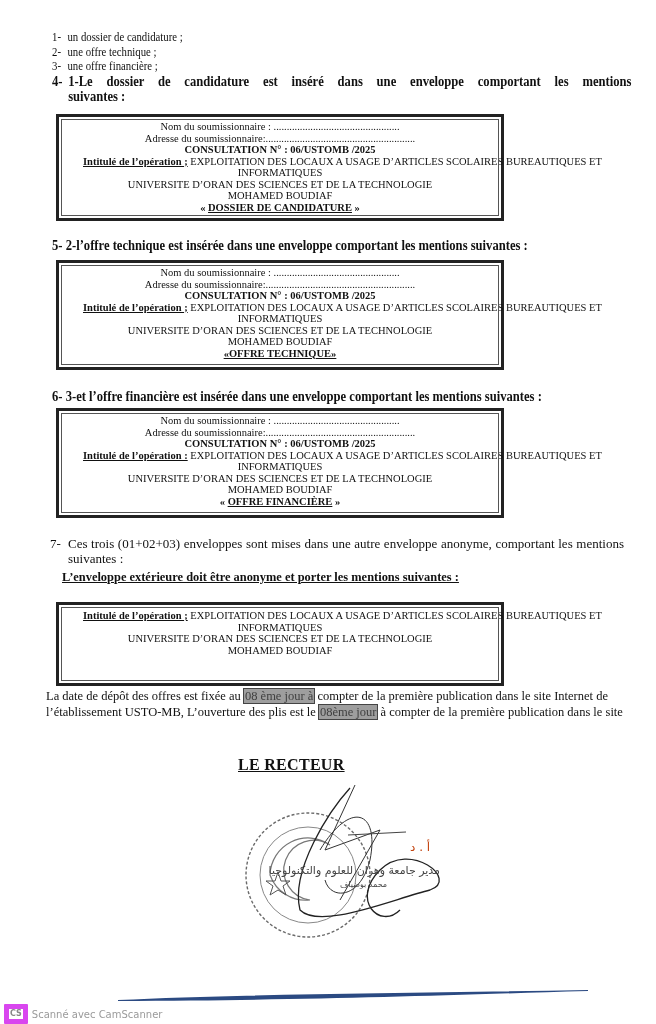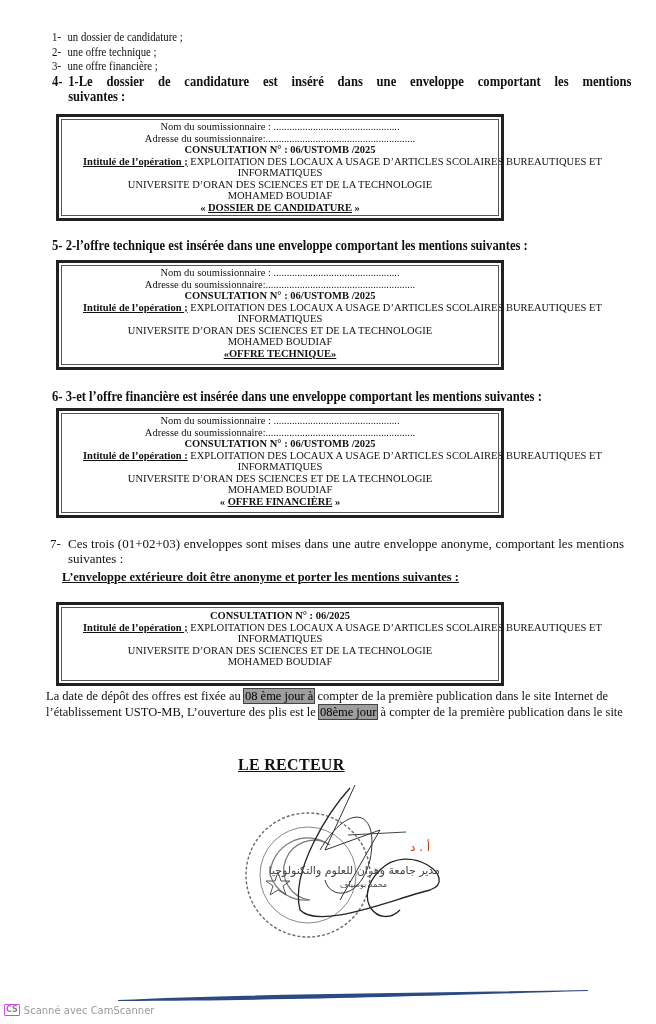--- a/index.html
+++ b/index.html
@@ -26,26 +26,26 @@
   .box .c { display: block; white-space: nowrap; }
   .box .bold { font-weight: bold; }
   .box .ul { text-decoration: underline; margin-top: 36px; }
   .box .intit { display: block; white-space: nowrap; text-align: left; padding-left: 16px; }
   .box .intit .lbl { font-weight: bold; text-decoration: underline; }
   .p7 { position: absolute; left: 50px; top: 536px; width: 574px; font-size: 13px; line-height: 15px; display: flex; }
   .p7 .num { width: 18px; flex: none; }
   .p7 .txt { text-align: justify; }
   .env-head { position: absolute; left: 62px; top: 569px; font-size: 13.5px; font-weight: bold; text-decoration: underline; white-space: nowrap; transform: scaleX(0.92); transform-origin: left; }
   .para { position: absolute; font-size: 12.5px; line-height: 15px; white-space: nowrap; }
-  .hl { background: #9e9e9e; color: #000000; outline: 1px solid #444; padding: 0 1px; }
+  .hl { background: #9e9e9e; color: #404040; outline: 1px solid #444; padding: 0 1px; }
   .recteur { position: absolute; left: 238px; top: 756px; font-size: 16px; font-weight: bold; text-decoration: underline; letter-spacing: 0.3px; }
   .sig { position: absolute; left: 230px; top: 780px; }
   .stroke-line { position: absolute; left: 118px; top: 988px; }
   .watermark { position: absolute; left: 4px; top: 1004px; display: flex; align-items: center; gap: 4px; font-family: "DejaVu Sans", sans-serif; font-size: 10px; color: #9a9a9a; }
-  .cs-badge { border: 1px solid #d946ef; color: #888; font-size: 8px; font-weight: bold; padding: 0 1px; line-height: 10px; border-radius: 1px; }
+  .cs-badge { border: 5px solid #d946ef; color: #888; font-size: 8px; font-weight: bold; padding: 0 1px; line-height: 10px; border-radius: 1px; }
 </style>
 </head>
 <body>
 
 <div class="page">
 
   <div class="list">
     <div class="li">
       <span class="num">1-</span>
       <span class="txt">un dossier de candidature ;</span>
@@ -105,21 +105,20 @@
     <span class="c bold"><span>« </span><span class="ul">OFFRE FINANCIÈRE</span><span> »</span></span>
   </div>
 
   <div class="p7">
     <span class="num">7-</span>
     <span class="txt">Ces trois (01+02+03) enveloppes sont mises dans une autre enveloppe anonyme, comportant les mentions suivantes :</span>
   </div>
   <div class="env-head">L’enveloppe extérieure doit être anonyme et porter les mentions suivantes :</div>
 
   <div class="box" style="top:602px; height:84px; padding-top:5px;">
-    <span class="c bold">CONSULTATION  N° : 06/2025</span>
     <span class="intit"><span class="lbl">Intitulé de l’opération ;</span><span> EXPLOITATION  DES LOCAUX A USAGE D’ARTICLES SCOLAIRES BUREAUTIQUES ET</span></span>
     <span class="c">INFORMATIQUES</span>
     <span class="c">UNIVERSITE  D’ORAN DES SCIENCES ET DE LA TECHNOLOGIE</span>
     <span class="c">MOHAMED BOUDIAF</span>
   </div>
 
   <div class="para" style="left:46px; top:689px;">
     <span>La date de dépôt des offres est fixée au </span><span class="hl">08 ème jour à</span><span> compter de la première publication dans le site Internet de</span>
   </div>
   <div class="para" style="left:46px; top:705px;">

